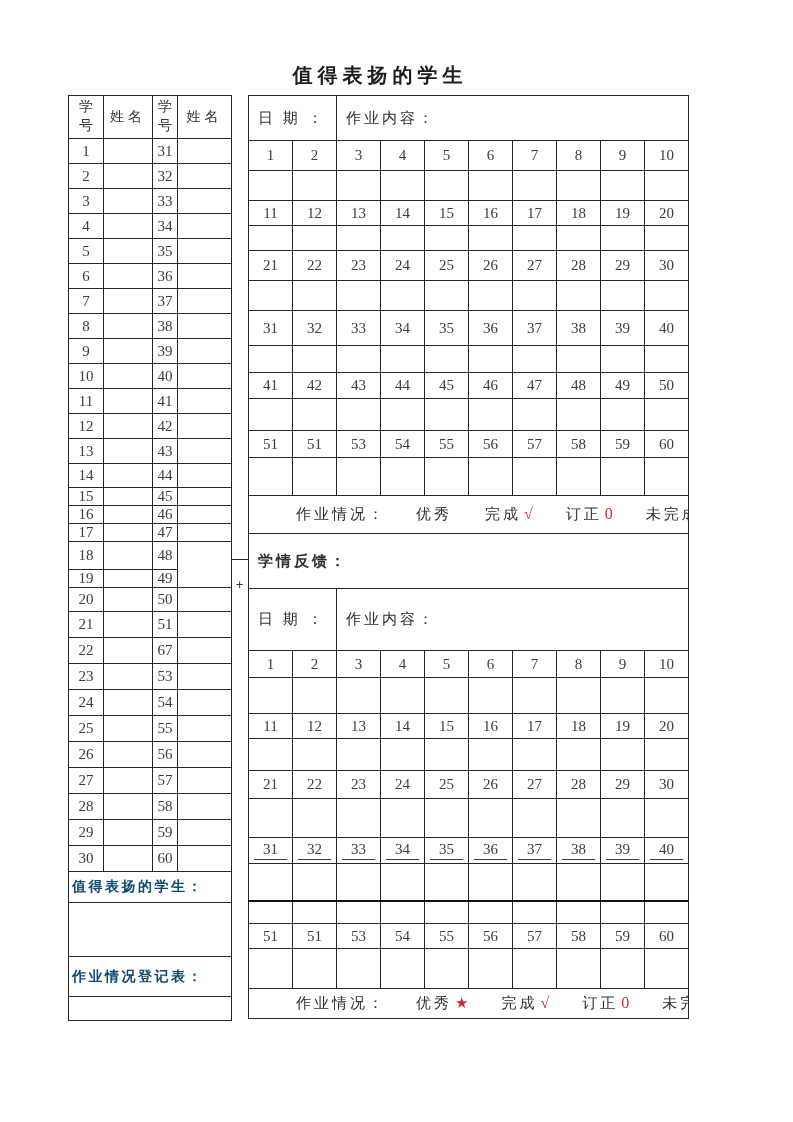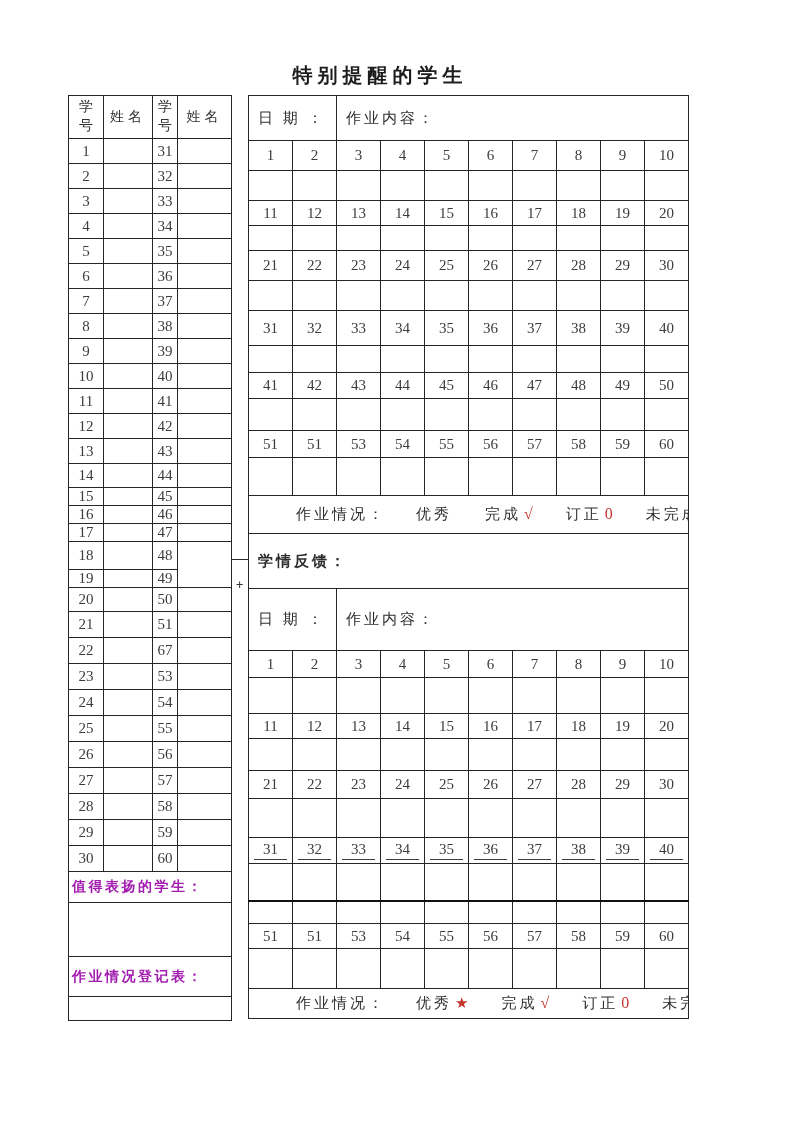--- a/index.html
+++ b/index.html
@@ -10,21 +10,21 @@
            font-size:20px; font-weight:bold; letter-spacing:5px; color:#1d1d1d; }
 
   table { border-collapse:collapse; table-layout:fixed; }
   td,th { border:1px solid #262626; padding:0; font-size:15px; color:#3c3c3c;
           text-align:center; vertical-align:middle; overflow:hidden; font-weight:normal; }
 
   .roster { position:absolute; left:68px; top:95px; width:163px;padding-left:44px; }
   .roster th { font-size:14px; color:#333; }
   .stack { display:inline-block; width:1.05em; word-break:break-all; line-height:1.35; }
   .wideh { letter-spacing:4px; }
-  .redlabel { text-align:left; padding:2px 0 2px 3px; color:#a21caf; font-weight:bold;
+  .redlabel { text-align:left; padding:2px 0 2px 3px; color:#0c4a6e; font-weight:bold;
               font-size:14px; letter-spacing:2.5px; }
 
   .grid { position:absolute; left:248px; top:95px; width:440px; }
   .hdr { text-align:left; padding-left:9px; letter-spacing:3px; color:#2e2e2e; }
   .statusrow { letter-spacing:3px; color:#2e2e2e; text-align:left; white-space:nowrap; }
   .statusrow .lbl { margin-left:47px; }
   .statusrow .grp { margin-left:30px; }
   .red { color:#c5342b; }
   .mark { margin-left:3px; font-size:16px; }
   .star { font-size:15px; }
@@ -36,21 +36,21 @@
           border-top:1px solid #2a2a2a; }
   .plus { position:absolute; left:233px; top:578px; width:13px; height:15px;
           font-family:"DejaVu Sans Mono","Liberation Mono",monospace;
           font-size:12px; line-height:15px; text-align:center; color:#333; cursor:default; }
 </style>
 </head>
 <body>
 
 <div class="page">
 
-  <div class="title">特别提醒的学生</div>
+  <div class="title">值得表扬的学生</div>
 
   <table class="roster">
     <colgroup>
         <col style="width:35px">
         <col style="width:49px">
         <col style="width:25px">
         <col style="width:54px">
       </colgroup>
     <tbody>
       <tr style="height:43px">

